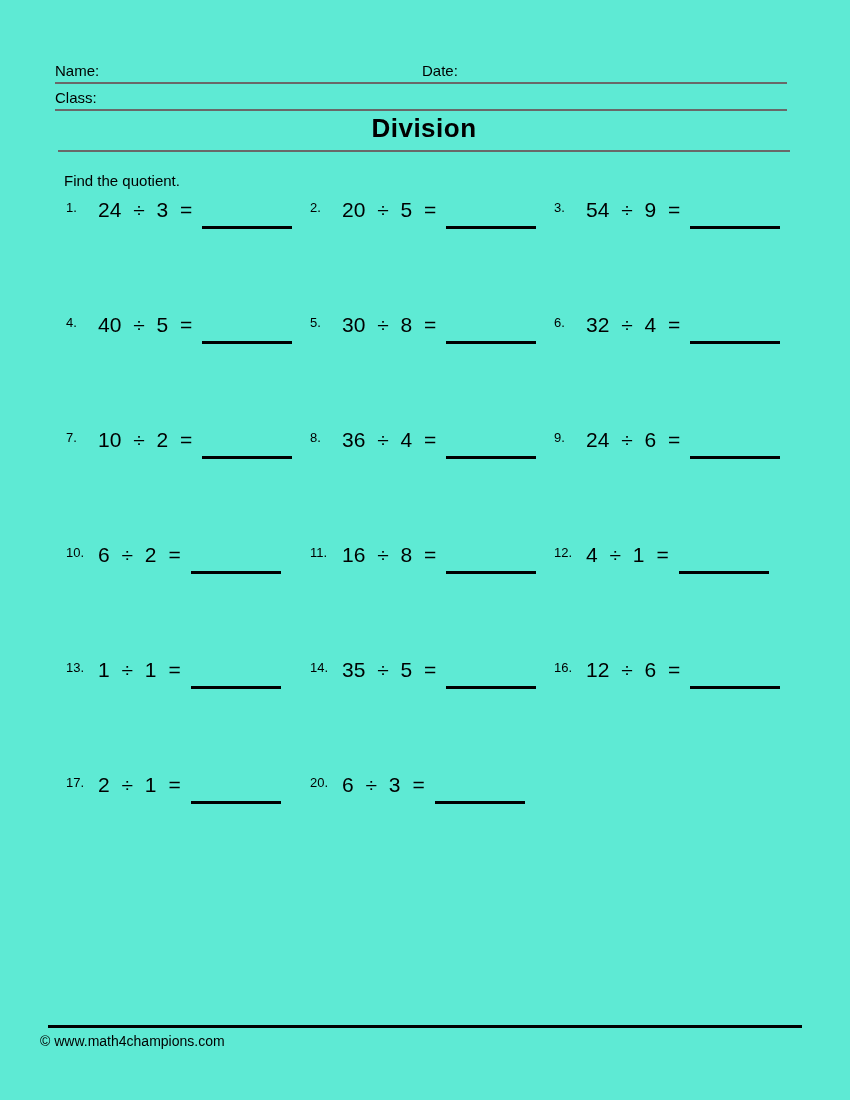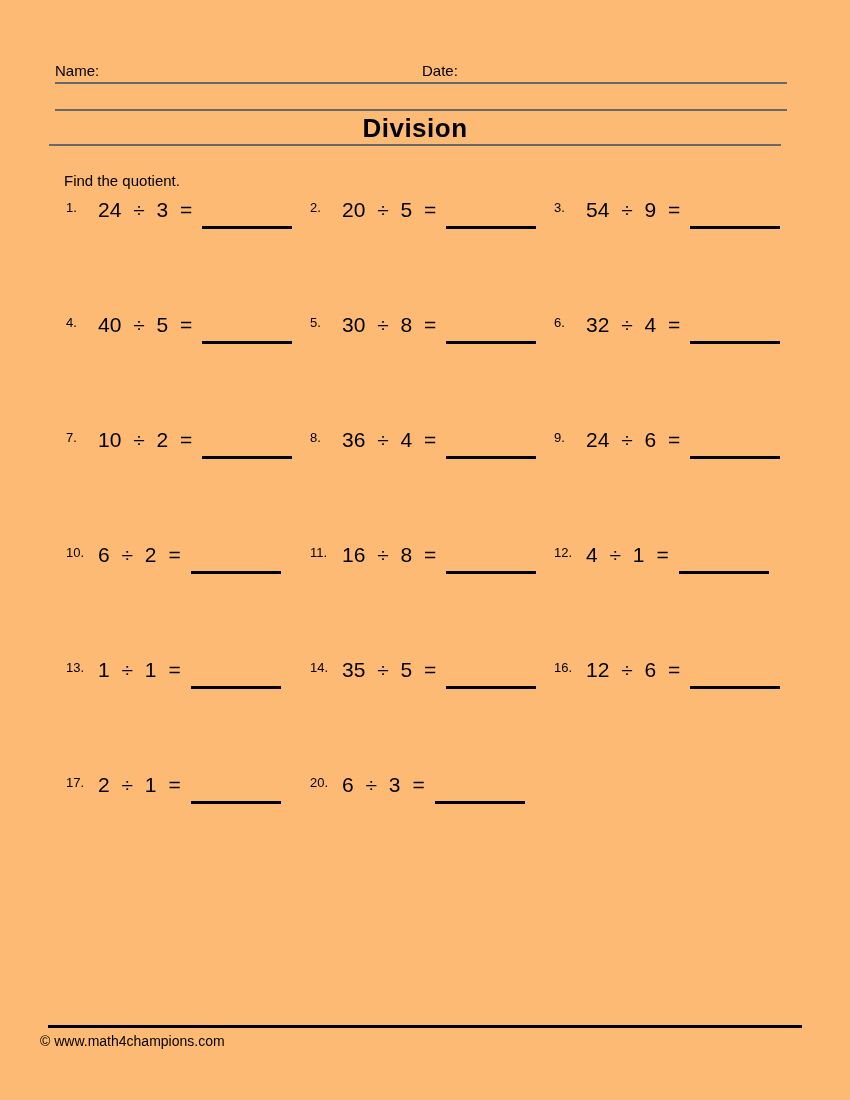--- a/index.html
+++ b/index.html
@@ -1,35 +1,35 @@
 <!DOCTYPE html>
 <html><head>
 <meta charset="utf-8">
 <style>
   html,body{margin:0;padding:0;background:#ffffff;}
   .page{
-    position:relative;width:850px;height:1100px;background:#fdba74;
+    position:relative;width:850px;height:1100px;background:#5eead4;
     font-family:"Liberation Sans","DejaVu Sans",sans-serif;color:#000;
     overflow:hidden;
   }
   
   .header{position:absolute;left:55px;top:58px;width:732px;}
   .field-row{
     display:flex;align-items:flex-end;height:24px;
     border-bottom:2px solid #696969;margin-bottom:1px;
   }
   .field-cell{display:flex;align-items:flex-end;}
   .field-cell.left{width:367px;flex:none;}
   .field-cell.right{flex:1;}
   .flabel{font-size:15px;line-height:1.2;padding-bottom:2px;}
   .write-area{flex:1;height:18px;}
   
   .title-block{
-    position:absolute;left:49px;top:113px;width:732px;
-    text-align:center;border-bottom:2px solid #696969;
+    position:absolute;left:58px;top:113px;width:732px;
+    text-align:center;border-bottom:2px solid #696969;padding-bottom:6px;
   }
   .title-text{font-size:26px;font-weight:bold;letter-spacing:0.5px;}
   
   .instruction{position:absolute;left:64px;top:172px;font-size:15px;}
   
   .grid{
     position:absolute;left:66px;top:198px;width:740px;
     display:grid;grid-template-columns:244px 244px 244px;grid-auto-rows:115px;
   }
   .cell{display:flex;align-items:flex-start;}
@@ -53,20 +53,24 @@
       <span class="field-cell left">
         <span class="flabel">Name:</span>
         <span class="write-area"></span>
       </span>
       <span class="field-cell right">
         <span class="flabel">Date:</span>
         <span class="write-area"></span>
       </span>
     </div>
     <div class="field-row">
+      <span class="field-cell left">
+        <span class="flabel">Class:</span>
+        <span class="write-area"></span>
+      </span>
     </div>
   </div>
 
   <div class="title-block">
     <span class="title-text">Division</span>
   </div>
 
   <div class="instruction">Find the quotient.</div>
 
   <div class="grid">

